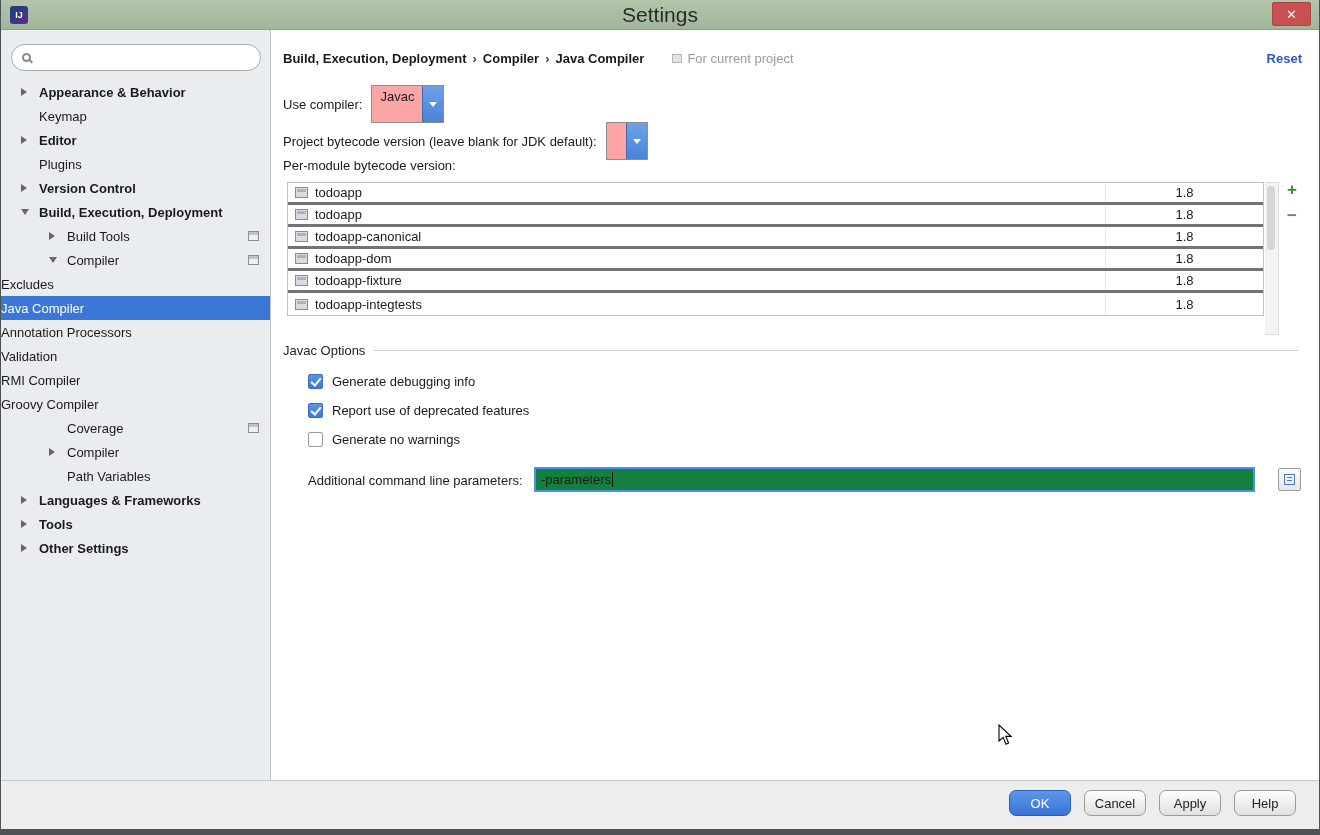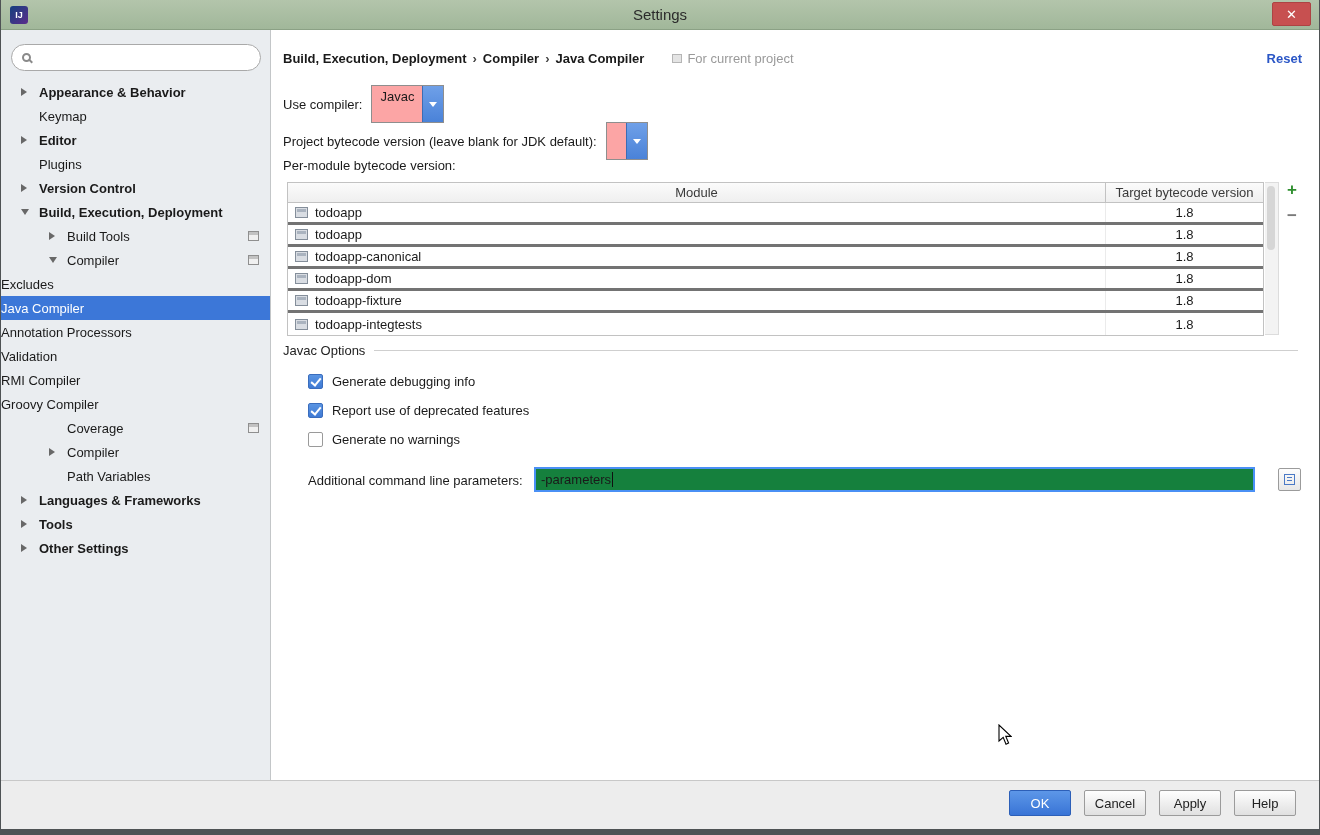--- a/index.html
+++ b/index.html
@@ -3,21 +3,21 @@
 <meta charset="utf-8">
 <style>
 *{box-sizing:border-box;margin:0;padding:0}
 html,body{width:1320px;height:835px}
 body{font-family:"Liberation Sans",sans-serif;font-size:13px;color:#1a1a1a;background:#4e5254;position:relative;overflow:hidden}
 .window{position:absolute;left:1px;top:0;width:1318px;height:829px;background:#fff}
 
 
 .titlebar{position:absolute;left:0;top:0;right:0;height:30px;background:linear-gradient(#b3c5ab,#a1b79a);border-bottom:1px solid #8ba185;display:flex;align-items:center}
 .logo{position:absolute;left:9px;top:6px;width:18px;height:18px;border-radius:3px;background:linear-gradient(135deg,#15407e,#5b2d8c);color:#fff;font-size:9px;font-weight:bold;display:flex;align-items:center;justify-content:center}
-.win-title{flex:1;text-align:center;font-size:15px;color:#2b2b2b}
+.win-title{flex:1;text-align:center;font-size:21px;color:#2b2b2b}
 .close-btn{position:absolute;right:8px;top:2px;width:39px;height:24px;background:#c75050;border:1px solid #ad4343;border-radius:2px;color:#fff;display:flex;align-items:center;justify-content:center;font-size:13px;cursor:default}
 
 
 .sidebar{position:absolute;left:0;top:30px;width:270px;bottom:49px;background:#eaedf0;border-right:1px solid #c3c6c8;overflow:hidden}
 .search-wrap{position:absolute;left:10px;top:14px;right:9px;height:27px;background:#fff;border:1px solid #a9a9a9;border-radius:14px;display:flex;align-items:center;padding-left:10px}
 .mag{width:9px;height:9px;border:2px solid #8a8a8a;border-radius:50%;position:relative;flex:none}
 .mag::after{content:'';position:absolute;width:5px;height:2px;background:#8a8a8a;right:-4px;bottom:-2px;transform:rotate(45deg)}
 .search-input{border:none;outline:none;flex:1;height:20px;background:transparent;font:inherit;padding:0 8px 0 6px}
 .tree{position:absolute;left:0;top:50px;right:0}
 .tree-row{height:24px;display:flex;align-items:center;position:relative;cursor:default}
@@ -73,21 +73,21 @@
 .cb.checked::after{content:'';position:absolute;left:4px;top:1px;width:4px;height:8px;border-right:2px solid #fff;border-bottom:2px solid #fff;transform:rotate(40deg)}
 .cmd-label{position:absolute;left:36px;top:443px}
 .cmd-input{position:absolute;left:262px;top:437px;width:721px;height:25px;background:#15803d;border:2px solid #4a90f5;display:flex;align-items:center;padding:0 5px}
 .caret{width:1px;height:15px;background:#111;margin-left:1px}
 .cmd-side-btn{position:absolute;left:1006px;top:438px;width:23px;height:23px;border:1px solid #9b9b9b;border-radius:2px;background:linear-gradient(#fdfdfd,#e7e7e7);display:flex;align-items:center;justify-content:center;cursor:default}
 .expand-ic{width:11px;height:11px;border:1px solid #4a79c6;position:relative}
 .expand-ic::before{content:'';position:absolute;left:2px;top:2px;right:2px;height:1px;background:#4a79c6;box-shadow:0 3px 0 #4a79c6}
 
 
 .footer{position:absolute;left:0;right:0;bottom:0;height:49px;background:#ededed;border-top:1px solid #c8c8c8;display:flex;justify-content:flex-end;align-items:flex-start;gap:13px;padding:9px 23px 0 0}
-.btn{height:26px;min-width:62px;padding:0 6px;border:1px solid #9b9b9b;border-radius:2px;background:linear-gradient(#fefefe,#e0e0e0);font:inherit;color:#222;cursor:default}
+.btn{height:26px;min-width:62px;padding:0 6px;border:1px solid #9b9b9b;border-radius:7px;background:linear-gradient(#fefefe,#e0e0e0);font:inherit;color:#222;cursor:default}
 .btn.primary{background:linear-gradient(#5d97e8,#3974d6);border-color:#2c5fb8;color:#fff}
 
 
 .cursor{position:absolute;left:997px;top:724px;pointer-events:none;z-index:50}
 </style>
 </head>
 <body>
 
 <div class="window">
 
@@ -232,24 +232,20 @@
       <span>Project bytecode version (leave blank for JDK default):</span>
       <span class="combo small">
         <span class="combo-val"></span>
         <span class="combo-btn"></span>
       </span>
     </div>
 
     <div class="per-module-label">Per-module bytecode version:</div>
 
     <div class="module-table">
-      <div class="mt-head">
-        <div class="col-module">Module</div>
-        <div class="col-ver">Target bytecode version</div>
-      </div>
       <div class="mt-row">
         <div class="cell-module">
             <span class="mod-ic"></span>
             <span>todoapp</span>
           </div>
         <div class="cell-ver">1.8</div>
       </div>
       <div class="mt-row">
         <div class="cell-module">
             <span class="mod-ic"></span>

